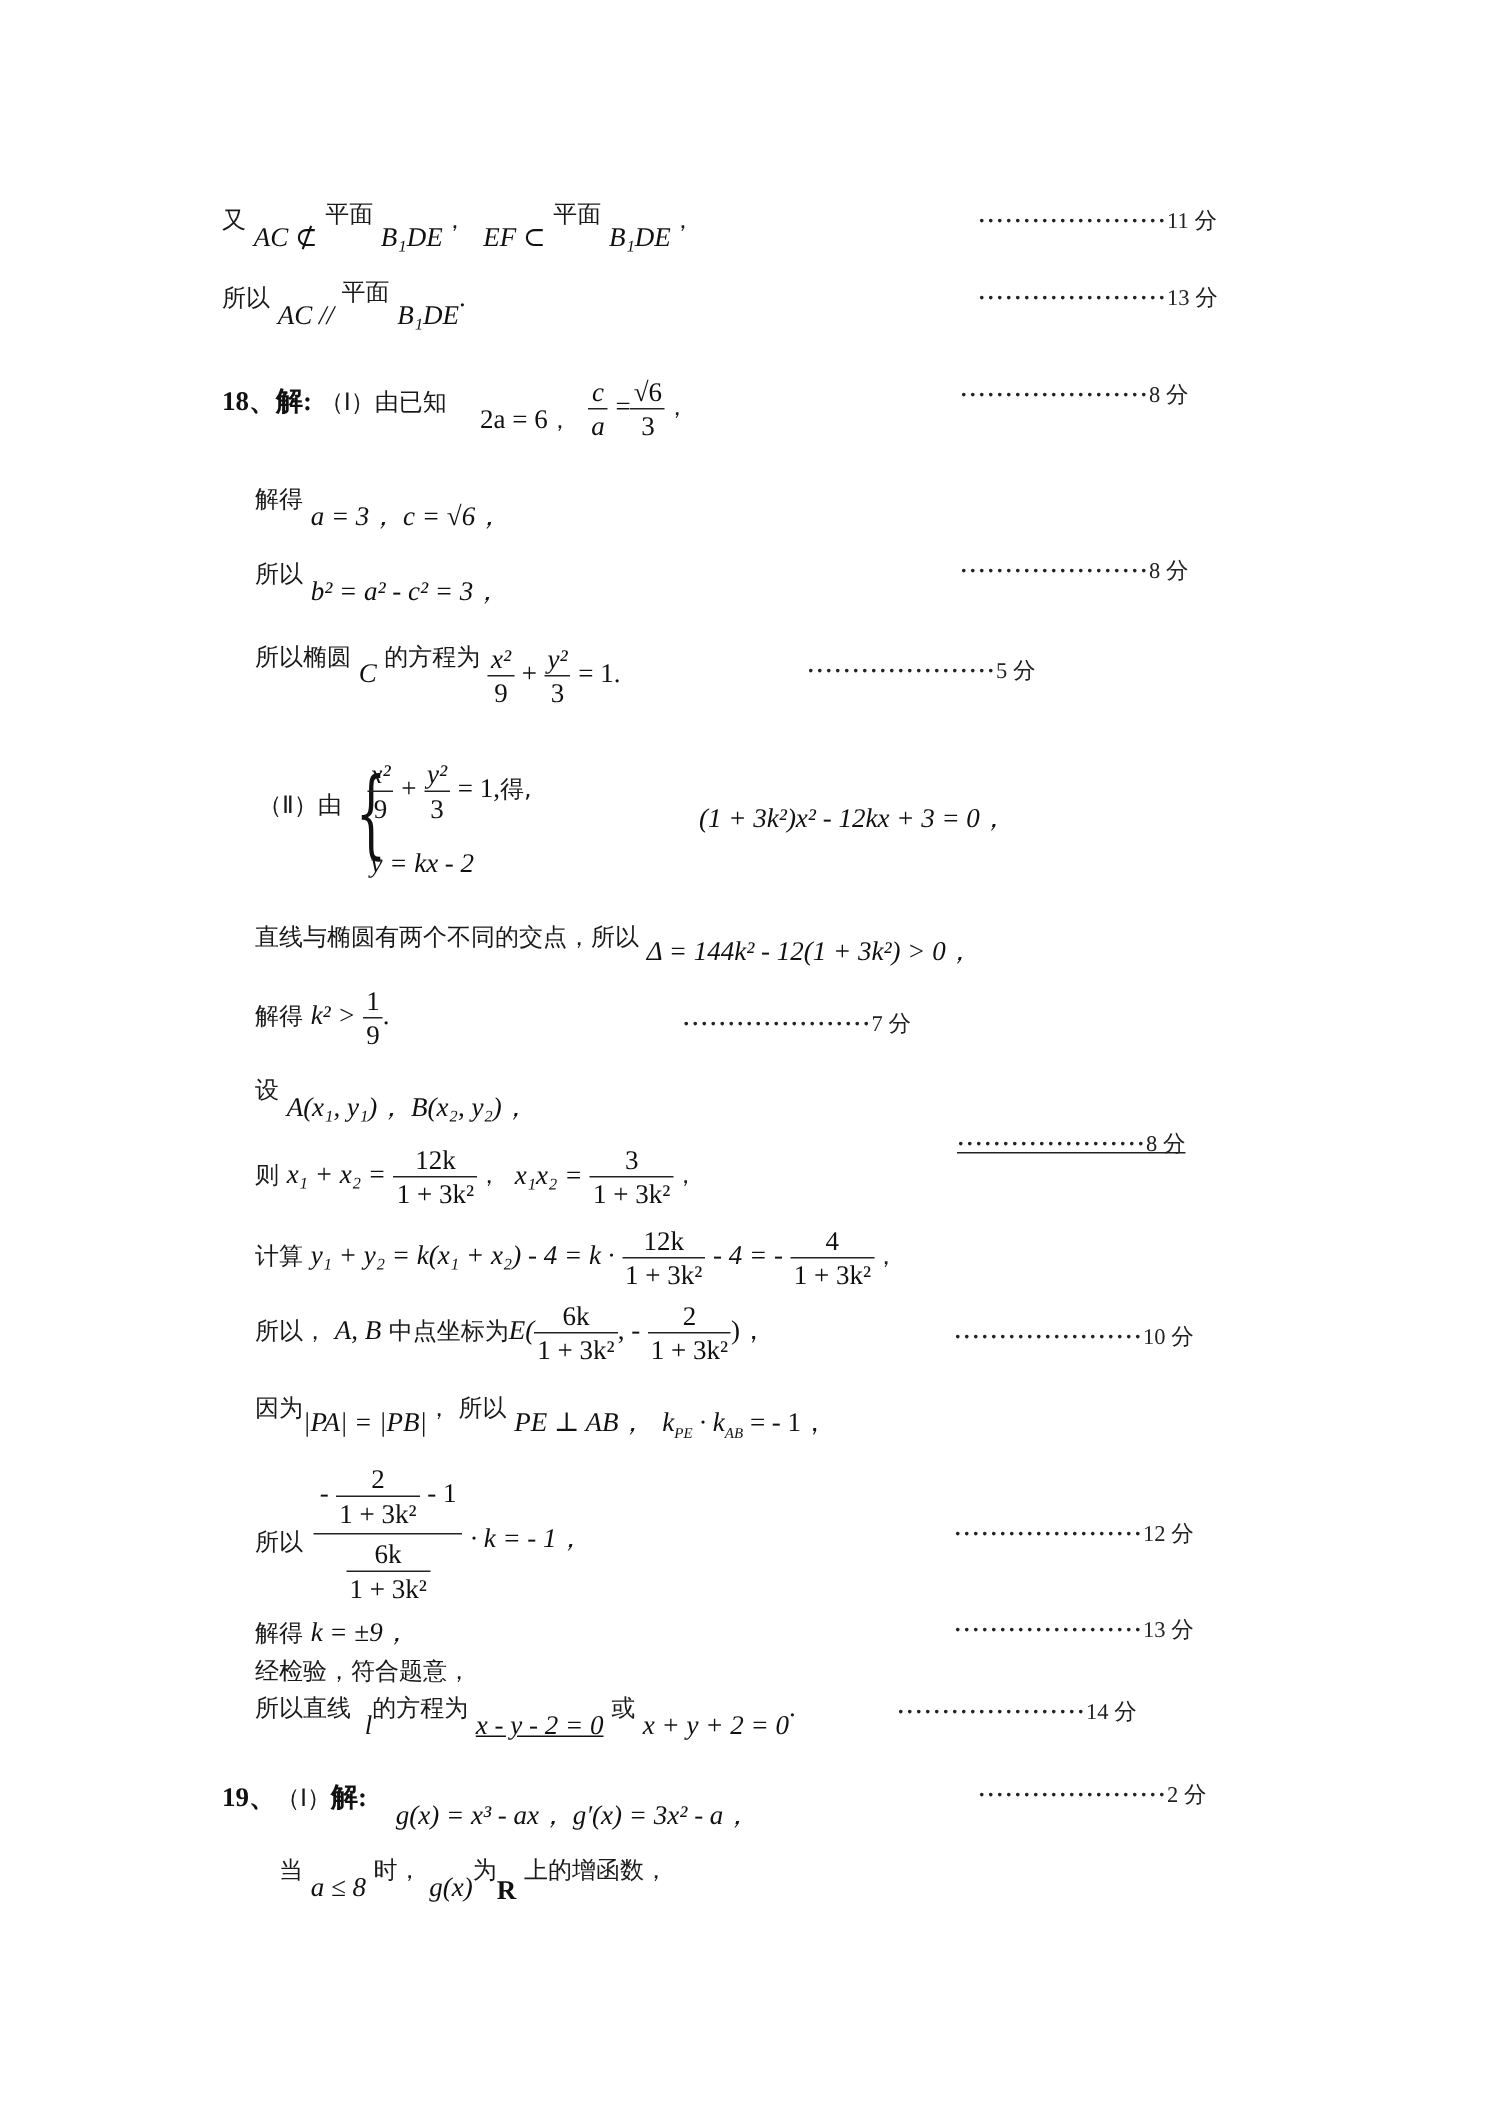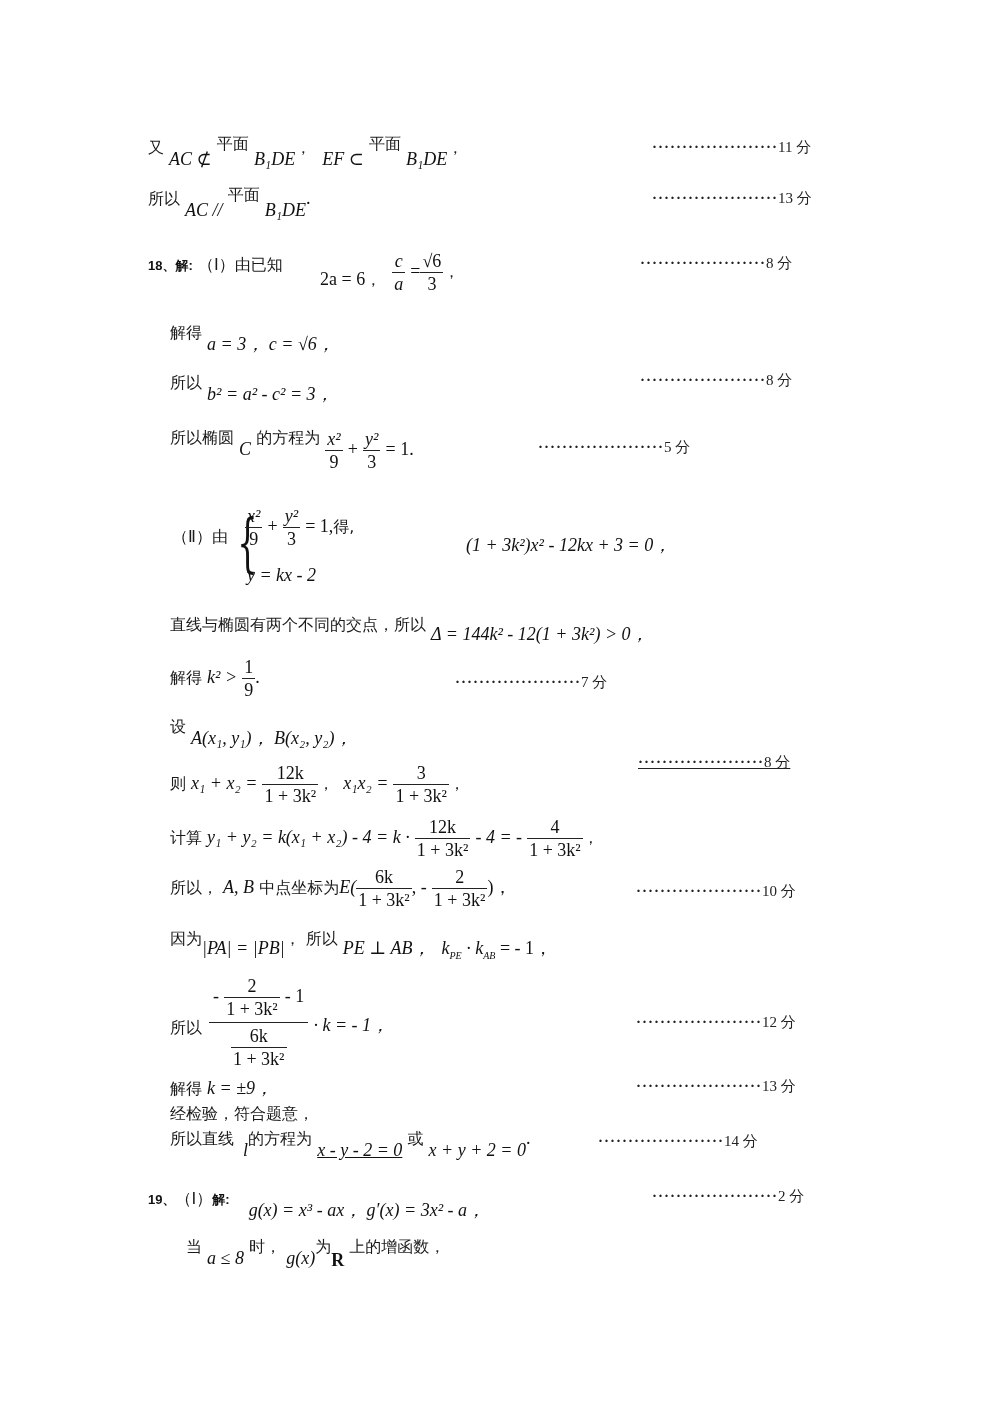--- a/index.html
+++ b/index.html
@@ -5,21 +5,21 @@
   html, body { margin: 0; padding: 0; background: #ffffff; }
   body {
     width: 1000px; height: 1415px; position: relative; overflow: hidden;
     font-family: "DejaVu Serif", "Liberation Serif", serif;
     color: #111;
   }
   .abs { position: absolute; white-space: nowrap; }
   .cn { font-family: "DejaVu Sans", "Liberation Sans", sans-serif; font-size: 16px; color: #1a1a1a; }
   .m { font-family: "Liberation Serif", "DejaVu Serif", serif; font-size: 18px; font-style: italic; color: #111; }
   .n { font-style: normal; }
-  .b { font-weight: bold; font-family: Liberation Sans, sans-serif; font-size: 13px; }
+  .b { font-weight: bold; font-family: Liberation Serif, serif; font-size: 18px; }
   .score { font-family: "Liberation Serif", serif; font-size: 15px; color: #222; letter-spacing: 0; }
   .score .dots { letter-spacing: 1px; font-weight: bold; }
   sub, sup { font-size: 10px; }
   .frac { display: inline-block; vertical-align: middle; text-align: center; font-style: normal; }
   .frac > span { display: block; line-height: 22px; padding: 0 2px; }
   .frac > span.num { border-bottom: 1px solid #222; }
   .raise { position: relative; top: -10px; }
   .brace { font-size: 64px; font-family: "DejaVu Serif", serif; font-style: normal; font-weight: 100; line-height: 1; vertical-align: middle; transform: scaleX(0.5); display:inline-block; }
 </style>
 </head>

